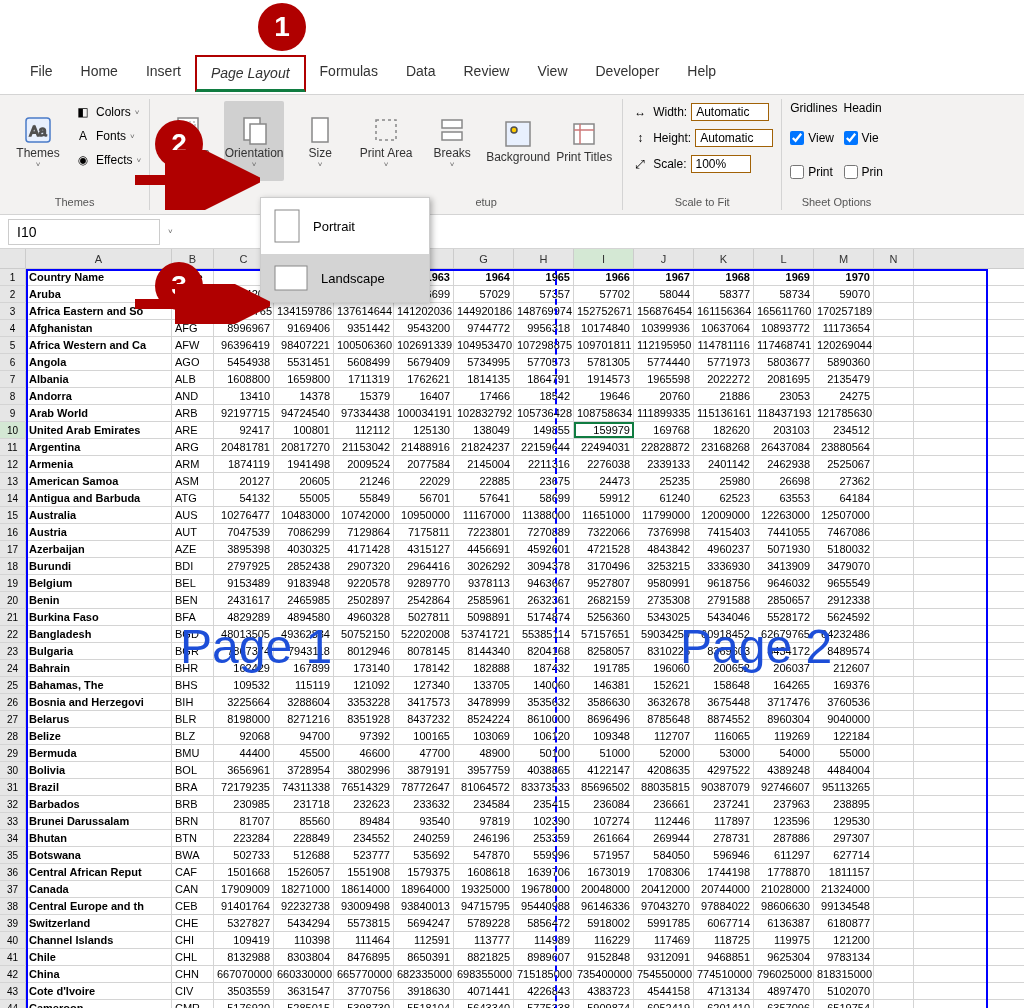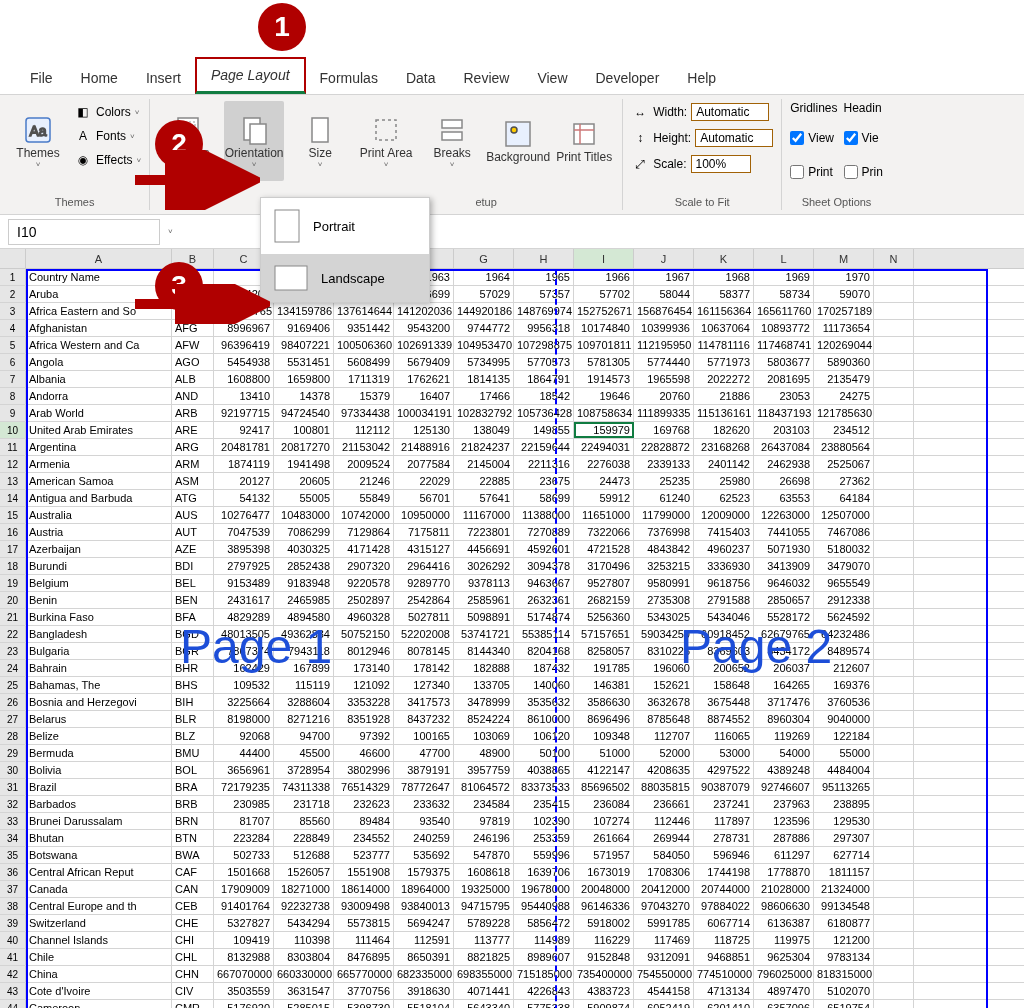--- a/index.html
+++ b/index.html
@@ -1,19 +1,19 @@
 <!DOCTYPE html>
 <html><head>
 <meta charset="utf-8">
 <style>
 * { box-sizing: border-box; margin: 0; padding: 0; font-family: 'Segoe UI', Arial, sans-serif; }
 body { background: #fff; width: 1024px; overflow: hidden; font-size: 12px; }
 
 
-.tabs { display: flex; gap: 0; padding: 0 16px; border-bottom: 1px solid #d4d4d4; height: 40px; align-items: flex-end; margin-top: 55px; }
+.tabs { display: flex; gap: 0; padding: 0 16px; border-bottom: 1px solid #d4d4d4; height: 40px; align-items: flex-start; margin-top: 55px; }
 .tab { padding: 8px 14px; cursor: pointer; font-size: 14px; color: #333; }
 .tab.active { border: 2px solid #b00000; border-bottom: 3px solid #107c41; font-style: italic; }
 
 
 .ribbon { display: flex; background: #f3f2f1; border-bottom: 1px solid #d4d4d4; height: 120px; padding: 4px 0; position: relative; }
 .group { display: flex; flex-direction: column; border-right: 1px solid #d4d4d4; padding: 2px 8px 0 8px; }
 .group-body { display: flex; flex: 1; align-items: flex-start; gap: 6px; }
 .group-label { text-align: center; font-size: 11px; color: #555; padding: 2px 0; }
 .big-btn { display: flex; flex-direction: column; align-items: center; justify-content: center; width: 60px; height: 80px; cursor: pointer; font-size: 12px; color: #333; border-radius: 2px; }
 .big-btn.highlight { background: #d0d0d0; }
@@ -36,21 +36,21 @@
 .grid-wrap { position: relative; }
 .col-headers { display: flex; background: #e6e6e6; border-bottom: 1px solid #ccc; height: 20px; }
 .row-header { width: 26px; text-align: center; background: #e6e6e6; border-right: 1px solid #ccc; font-size: 11px; color: #333; flex-shrink: 0; }
 .col-header { text-align: center; border-right: 1px solid #ccc; font-size: 11px; color: #333; line-height: 20px; }
 .col-header.active { background: #d4e8d4; }
 .row { display: flex; height: 17px; border-bottom: 1px solid #d4d4d4; }
 .row-num { width: 26px; text-align: center; background: #e6e6e6; border-right: 1px solid #ccc; font-size: 10px; line-height: 17px; flex-shrink: 0; }
 .row-num.active { background: #d4e8d4; }
 .cell { border-right: 1px solid #d4d4d4; font-size: 11px; line-height: 17px; padding: 0 3px; overflow: hidden; white-space: nowrap; flex-shrink: 0; }
 .cell.r { text-align: right; }
-.cell.b { font-weight: normal; }
+.cell.b { font-weight: bold; }
 .cell.selected { outline: 2px solid #107c41; outline-offset: -2px; }
 
 
 .print-border { position: absolute; border: 2px solid #0000ff; pointer-events: none; top: 20px; left: 26px; width: 962px; height: 782px; z-index: 5; }
 .page-break { position: absolute; border-right: 2px dashed #0000ff; top: 20px; height: 782px; pointer-events: none; z-index: 5; }
 
 
 .watermark { position: absolute; font-size: 48px; color: #1d4ed8; font-weight: normal; pointer-events: none; z-index: 4; text-align: center; }
 
 

